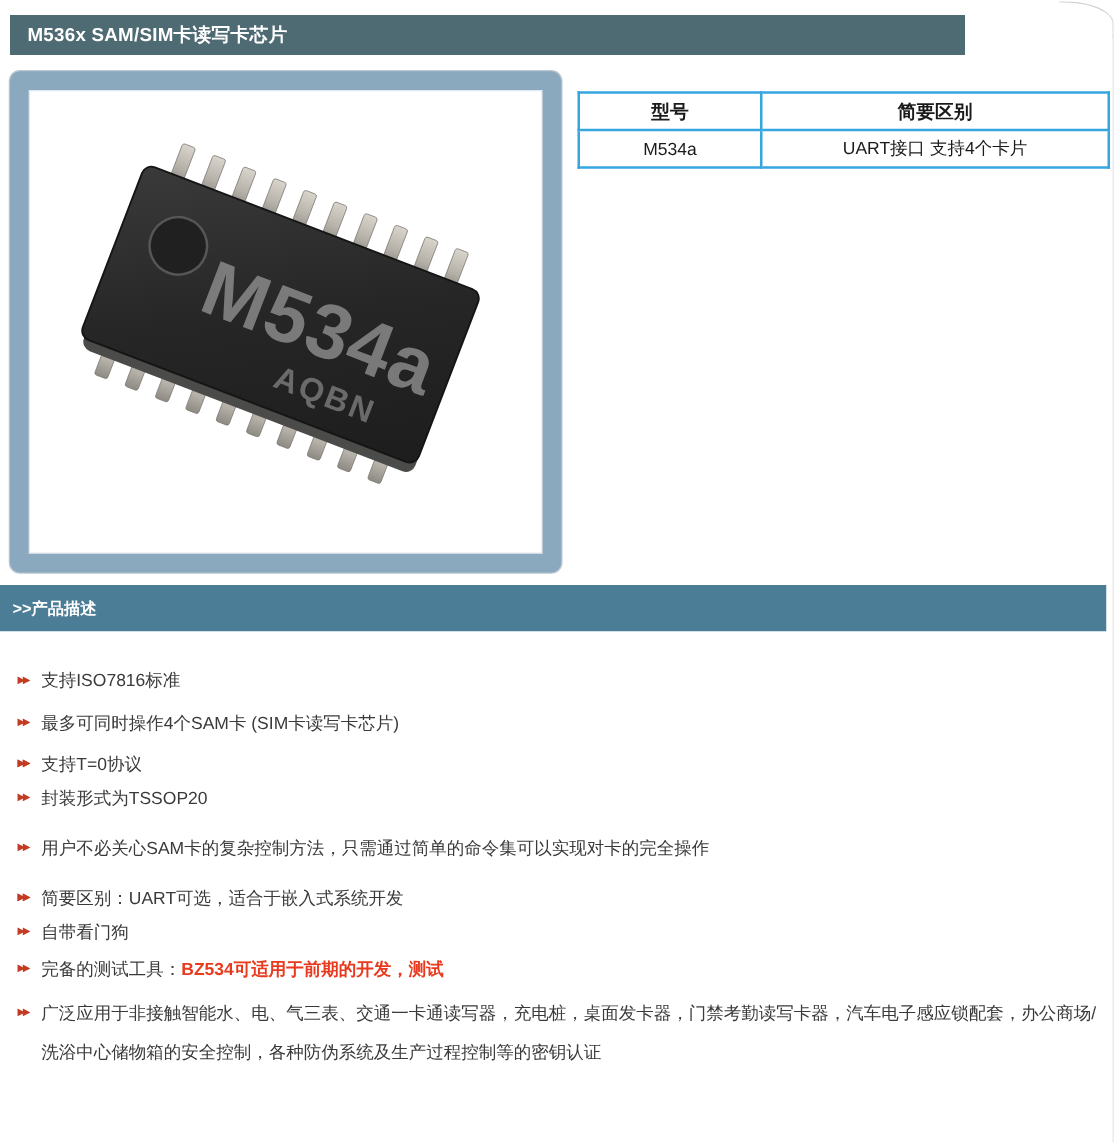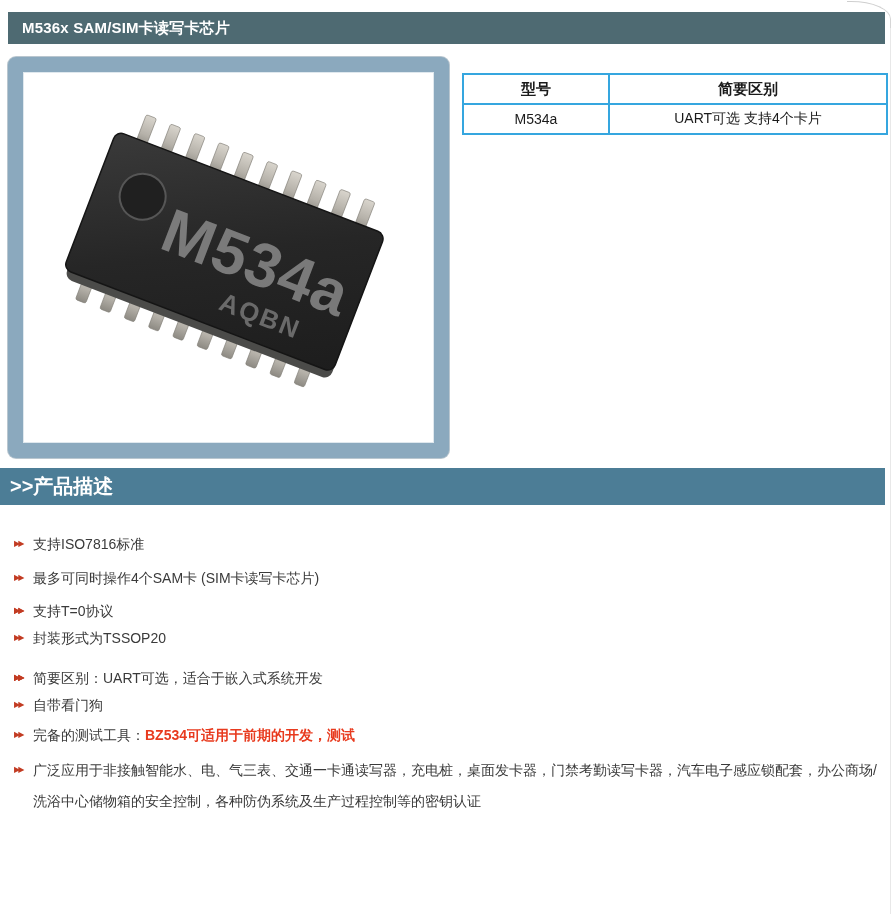--- a/index.html
+++ b/index.html
@@ -24,38 +24,38 @@
     border-top-right-radius: 40px 18px;
   }
   .right-edge {
     position: absolute; top: 28px; right: 2px; bottom: 0;
     border-right: 1px solid #e8e8e8;
   }
 
   
   .titlebar {
     position: absolute; left: 8px; top: 12px;
-    width: 877px; height: 32px;
+    width: 764px; height: 32px;
     background: var(--header1-bg, #4E6A72);
     display: flex; align-items: center;
     padding-left: 14px;
   }
   .titlebar .title {
     color: #fff; font-size: 15px; font-weight: bold;
     letter-spacing: 0.2px;
   }
   .section-bar {
     position: absolute; left: 0; top: 468px;
     width: 885px; height: 37px;
     background: var(--header2-bg, #4C7D96);
     display: flex; align-items: center;
     padding-left: 10px;
   }
   .section-bar .title {
-    color: #fff; font-size: 20px; font-weight: bold;
+    color: #fff; font-size: 13px; font-weight: bold;
   }
 
   
   .image-frame {
     position: absolute; left: 8px; top: 57px;
     width: 441px; height: 401px;
     background: #fff;
     border: 15px solid var(--frame-color, #8BA9BE);
     border-radius: 8px;
     box-shadow: inset 0 0 0 1px #dfe8ee, 0 0 0 1px #b9c6cf;
@@ -183,21 +183,21 @@
       </colgroup>
     <thead>
       <tr>
         <th>型号</th>
         <th>简要区别</th>
       </tr>
     </thead>
     <tbody>
       <tr>
         <td>M534a</td>
-        <td>UART可选 支持4个卡片</td>
+        <td>UART接口 支持4个卡片</td>
       </tr>
     </tbody>
   </table>
 
   <div class="section-bar">
     <span class="title">&gt;&gt;产品描述</span>
   </div>
 
   <ul class="features">
     <li class="g14">
@@ -214,20 +214,21 @@
     <li class="g7">
       <span class="bullet-icon">▶▶</span>
       <span>支持T=0协议</span>
     </li>
     <li class="g20">
       <span class="bullet-icon">▶▶</span>
       <span>封装形式为TSSOP20</span>
     </li>
     <li class="g20">
       <span class="bullet-icon">▶▶</span>
+      <span>用户不必关心SAM卡的复杂控制方法，只需通过简单的命令集可以实现对卡的完全操作</span>
     </li>
     <li class="g20">
       <span class="bullet-icon">▶▶</span>
     </li>
     <li class="g7">
       <span class="bullet-icon">▶▶</span>
       <span>简要区别：UART可选，适合于嵌入式系统开发</span>
     </li>
     <li class="g10">
       <span class="bullet-icon">▶▶</span>

